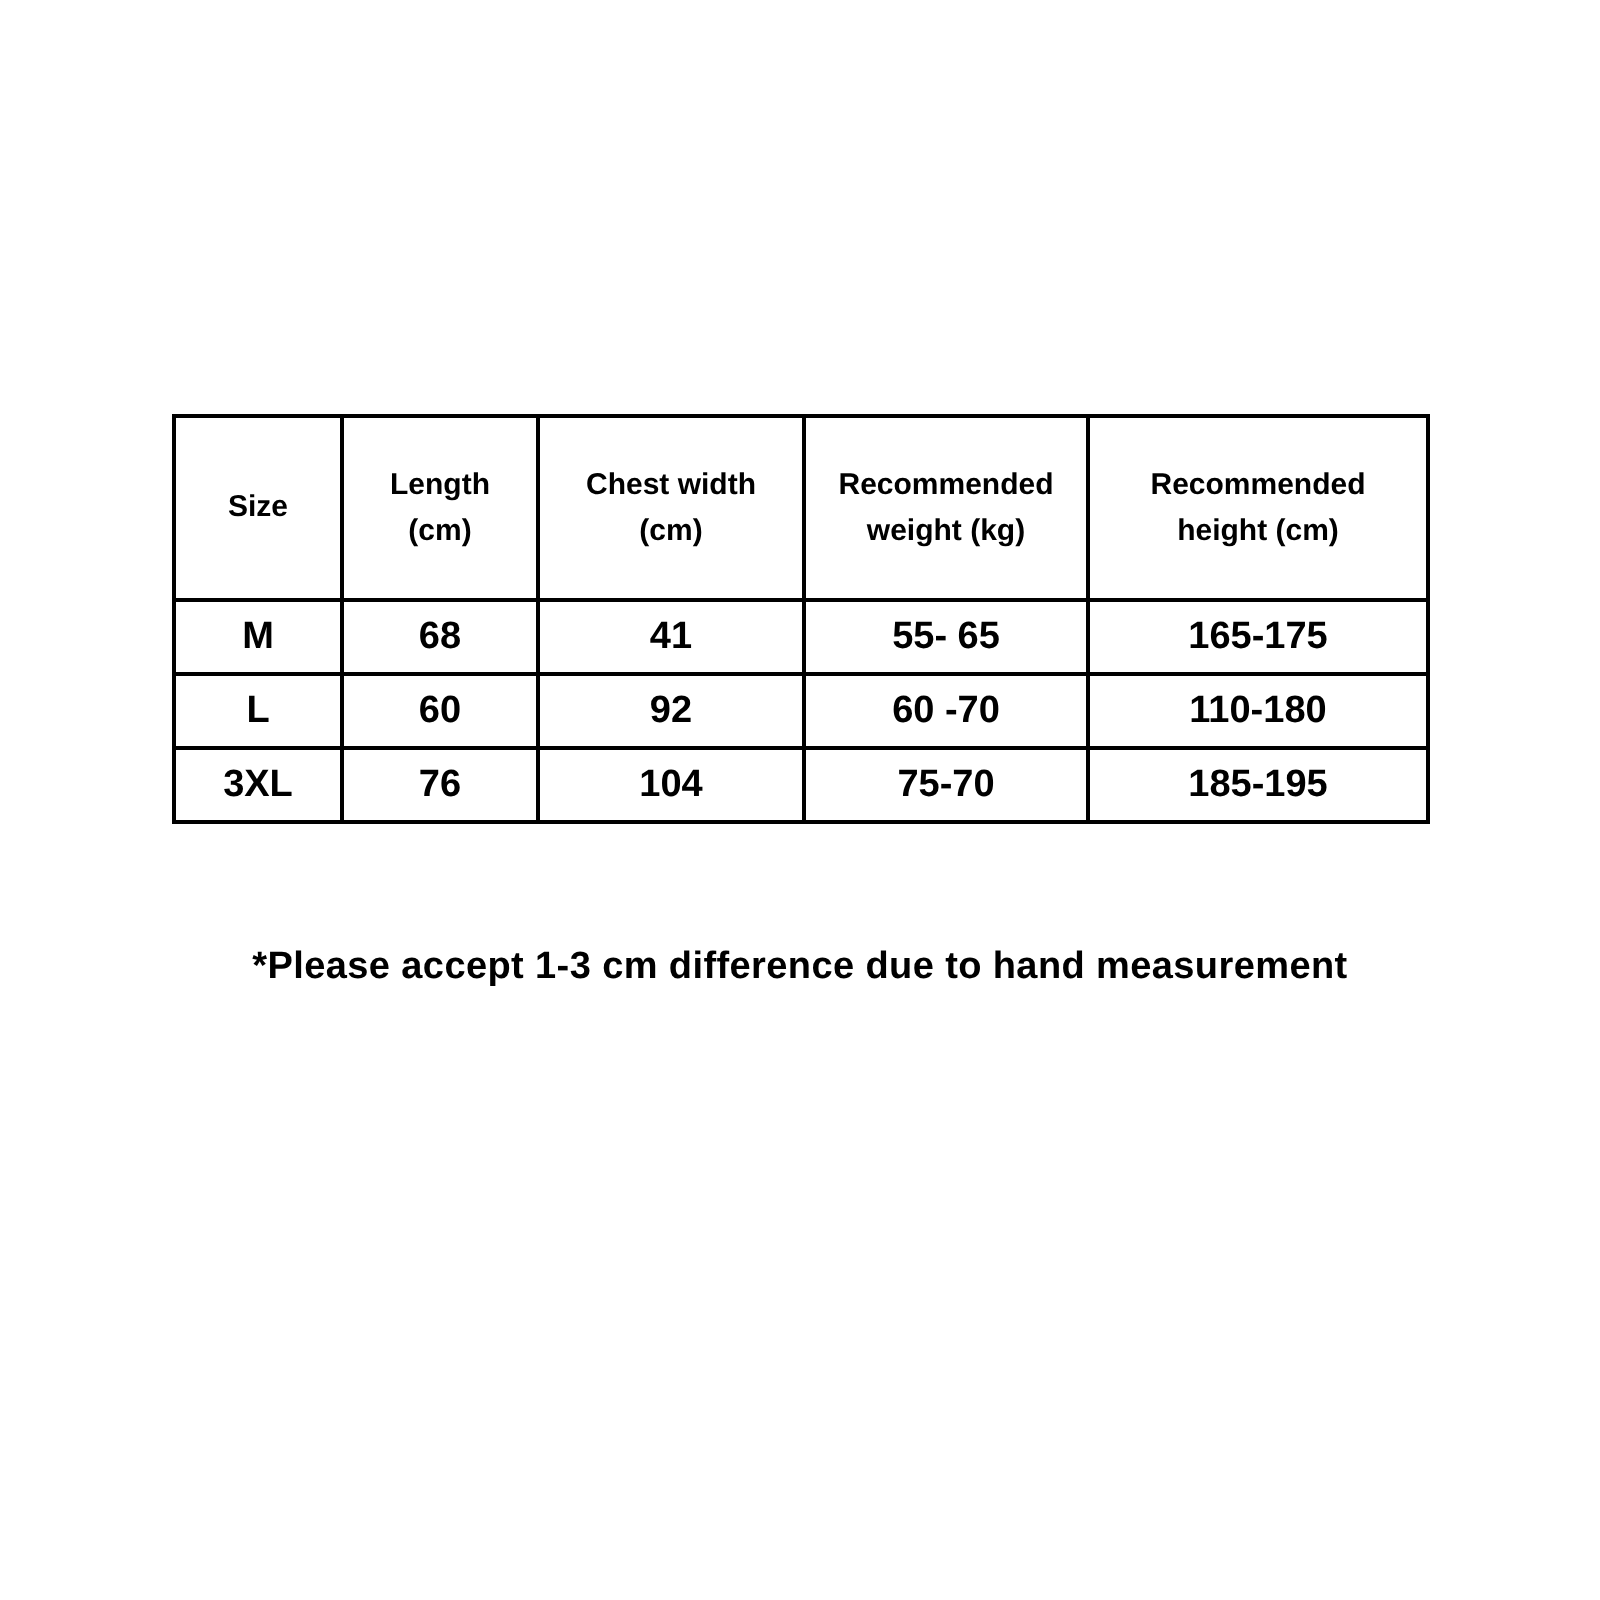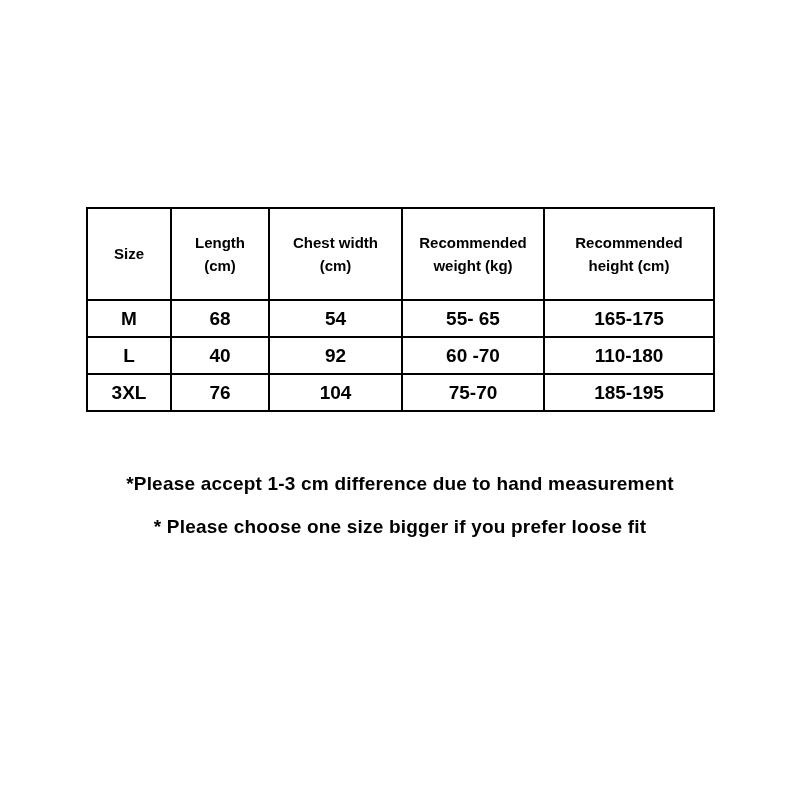--- a/index.html
+++ b/index.html
@@ -102,38 +102,37 @@
           <th>
             <span>Recommended</span><br>
             <span>height (cm)</span>
           </th>
         </tr>
       </thead>
       <tbody>
         <tr>
           <td>M</td>
           <td>68</td>
-          <td>54</td>
+          <td>41</td>
           <td>55- 65</td>
           <td>165-175</td>
         </tr>
         <tr>
           <td>L</td>
-          <td>40</td>
+          <td>60</td>
           <td>92</td>
           <td>60 -70</td>
           <td>110-180</td>
         </tr>
         <tr>
           <td>3XL</td>
           <td>76</td>
           <td>104</td>
           <td>75-70</td>
           <td>185-195</td>
         </tr>
       </tbody>
     </table>
   </div>
 
   <div class="note note-1">*Please accept 1-3 cm difference due to hand measurement</div>
-  <div class="note note-2">* Please choose one size bigger if you prefer loose fit</div>
 
 </div>
 
 </body></html>

